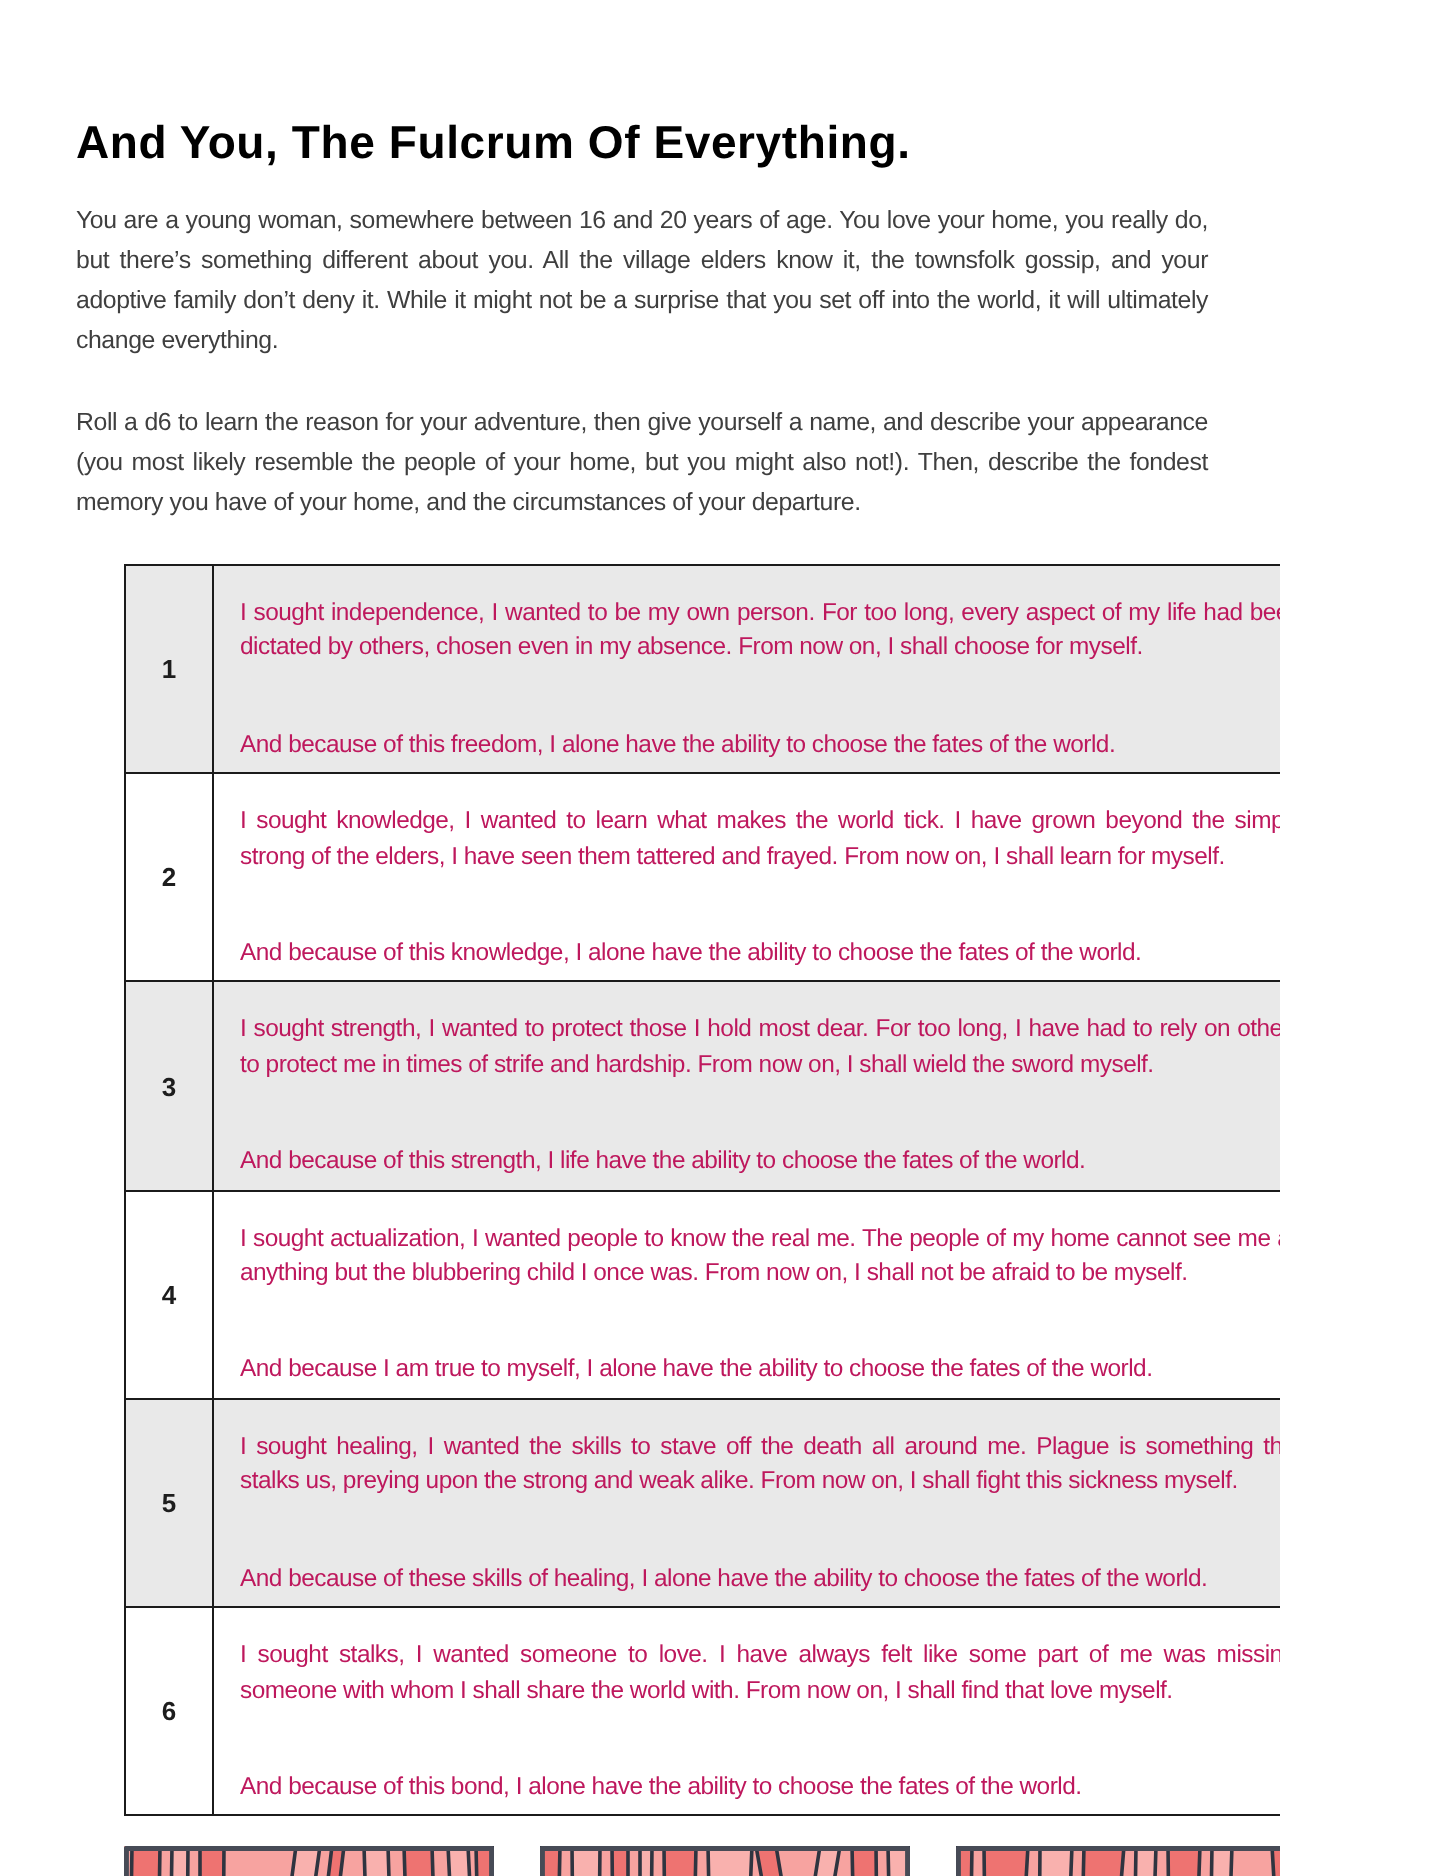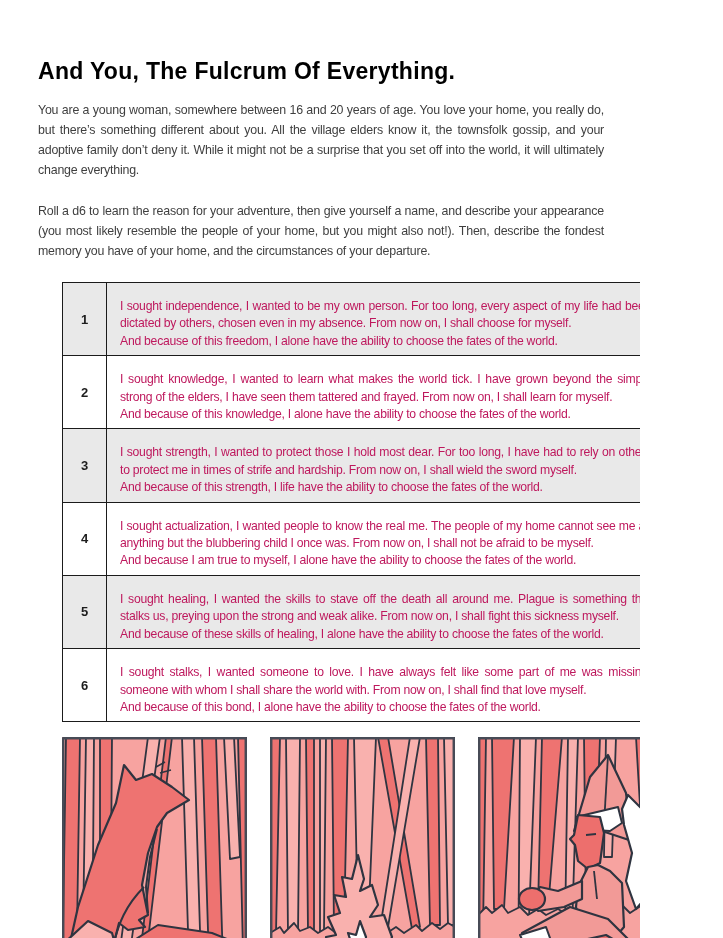--- a/index.html
+++ b/index.html
@@ -49,21 +49,21 @@
     color:#1d1d1d;
   }
   .desc-cell{
     padding:15px 11px 5px 13px;
     font-size:12.2px;
     line-height:17.4px;
     letter-spacing:-0.25px;
     color:#be185d;
   }
   .desc-main{display:block;text-align:justify;}
-  .aftermath{display:block;}
+  .aftermath{display:block;margin-top:31px;}
   .panels{
     display:flex;
     justify-content:space-between;
     width:601px;
     margin:15px 0 0 24px;
   }
   .panel{width:185px;height:258px;display:block;}
   .footer{
     width:601px;
     margin:9px 0 0 24px;

